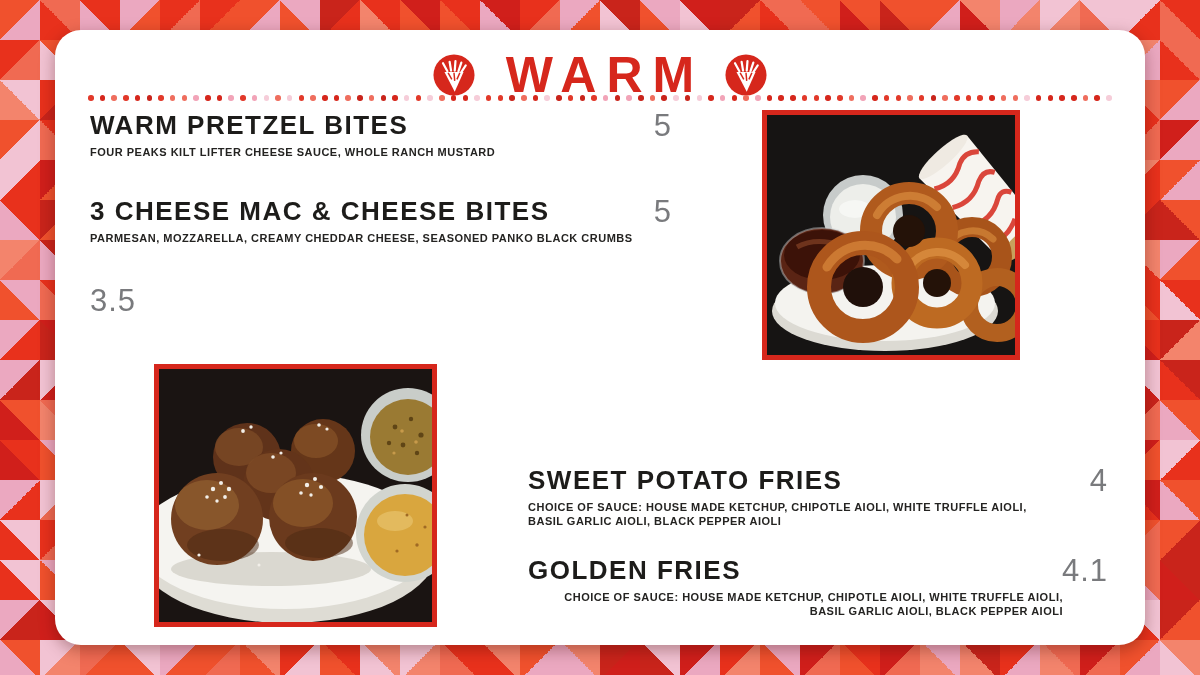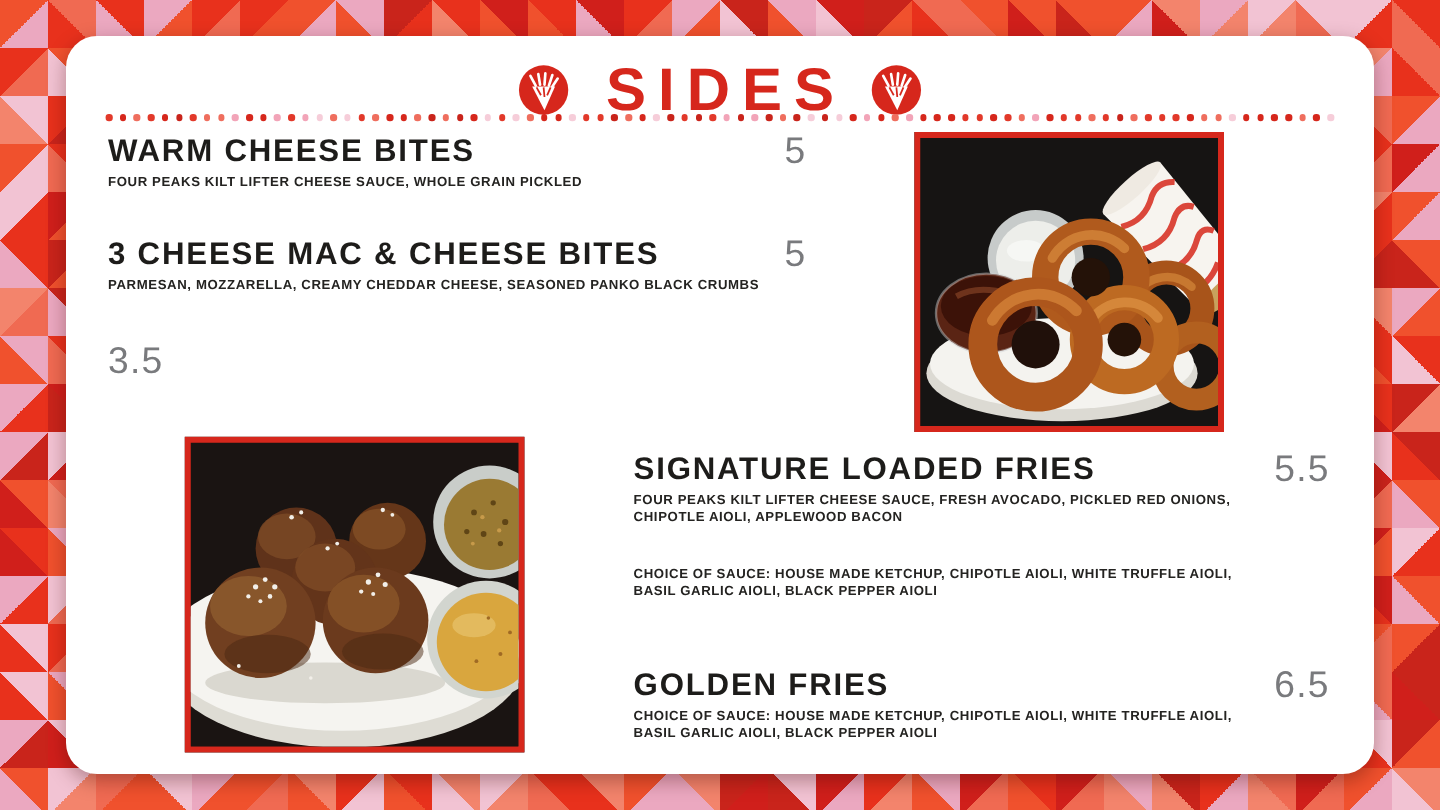--- a/index.html
+++ b/index.html
@@ -51,21 +51,21 @@
   }
   .item.col-left{left:35px;width:582px;}
   .item.col-left .desc{white-space:nowrap;}
   .item.col-right{left:473px;width:580px;}
   .item.col-right .desc{max-width:535px;}
   #item-1{top:82px;}
   #item-2{top:168px;}
   #item-3{top:257px;}
   #item-4{top:347px;}
   #item-5{top:437px;}
-  #item-6{top:527px;}
+  #item-6{top:527px;text-align:right;}
   
   .photo{
     position:absolute;border:5px solid #d6271c;background:#141414;
     line-height:0;
   }
   .photo svg{display:block;}
   #photo-onion-rings{left:707px;top:80px;}
   #photo-pretzel-bites{left:99px;top:334px;}
 </style>
 </head>
@@ -596,21 +596,21 @@
         <line x1="6" y1="-5" x2="10" y2="-17"></line>
         <line x1="10" y1="-4" x2="16" y2="-13"></line>
       </g>
       <polygon points="-13,-4 13,-4 1,23" fill="#ffffff"></polygon>
       <g stroke="#d6271c" stroke-width="2">
         <line x1="-8" y1="-3" x2="-3" y2="6"></line>
         <line x1="0" y1="-3" x2="1" y2="8"></line>
         <line x1="8" y1="-3" x2="4" y2="6"></line>
       </g>
     </svg>
-    <h1 class="title">SIDES</h1>
+    <h1 class="title">WARM</h1>
     <svg class="badge" viewBox="-30 -30 60 60">
       <circle cx="0" cy="0" r="28" fill="#d6271c"></circle>
       <g stroke="#ffffff" stroke-width="3" stroke-linecap="round">
         <line x1="-9" y1="-5" x2="-15" y2="-16"></line>
         <line x1="-4" y1="-6" x2="-6" y2="-18"></line>
         <line x1="1" y1="-6" x2="2" y2="-19"></line>
         <line x1="6" y1="-5" x2="10" y2="-17"></line>
         <line x1="10" y1="-4" x2="16" y2="-13"></line>
       </g>
       <polygon points="-13,-4 13,-4 1,23" fill="#ffffff"></polygon>
@@ -708,56 +708,53 @@
       <span class="dot" style="background: rgb(214, 39, 28);"></span>
       <span class="dot" style="background: rgb(214, 39, 28);"></span>
       <span class="dot" style="background: rgb(214, 39, 28);"></span>
       <span class="dot" style="background: rgb(239, 110, 94);"></span>
       <span class="dot" style="background: rgb(214, 39, 28);"></span>
       <span class="dot" style="background: rgb(246, 205, 217);"></span>
     </div>
 
   <div class="item col-left" id="item-1">
     <div class="row">
-      <div class="name">WARM CHEESE BITES</div>
+      <div class="name">WARM PRETZEL BITES</div>
       <div class="price">5</div>
     </div>
-    <div class="desc">FOUR PEAKS KILT LIFTER CHEESE SAUCE, WHOLE GRAIN PICKLED</div>
+    <div class="desc">FOUR PEAKS KILT LIFTER CHEESE SAUCE, WHOLE RANCH MUSTARD</div>
   </div>
 
   <div class="item col-left" id="item-2">
     <div class="row">
       <div class="name">3 CHEESE MAC &amp; CHEESE BITES</div>
       <div class="price">5</div>
     </div>
     <div class="desc">PARMESAN, MOZZARELLA, CREAMY CHEDDAR CHEESE, SEASONED PANKO BLACK CRUMBS</div>
   </div>
 
   <div class="item col-left" id="item-3">
     <div class="row">
       <div class="price">3.5</div>
     </div>
   </div>
 
-  <div class="item col-right" id="item-4">
+
+  <div class="item col-right" id="item-5">
     <div class="row">
-      <div class="name">SIGNATURE LOADED FRIES</div>
-      <div class="price">5.5</div>
+      <div class="name">SWEET POTATO FRIES</div>
+      <div class="price">4</div>
     </div>
-    <div class="desc">FOUR PEAKS KILT LIFTER CHEESE SAUCE, FRESH AVOCADO, PICKLED RED ONIONS, CHIPOTLE AIOLI, APPLEWOOD BACON</div>
-  </div>
-
-  <div class="item col-right" id="item-5">
     <div class="desc">CHOICE OF SAUCE: HOUSE MADE KETCHUP, CHIPOTLE AIOLI, WHITE TRUFFLE AIOLI, BASIL GARLIC AIOLI, BLACK PEPPER AIOLI</div>
   </div>
 
   <div class="item col-right" id="item-6">
     <div class="row">
       <div class="name">GOLDEN FRIES</div>
-      <div class="price">6.5</div>
+      <div class="price">4.1</div>
     </div>
     <div class="desc">CHOICE OF SAUCE: HOUSE MADE KETCHUP, CHIPOTLE AIOLI, WHITE TRUFFLE AIOLI, BASIL GARLIC AIOLI, BLACK PEPPER AIOLI</div>
   </div>
 
   <div class="photo" id="photo-onion-rings">
     <svg width="248" height="240" viewBox="0 0 248 240">
       <rect x="0" y="0" width="248" height="240" fill="#161413"></rect>
       <ellipse cx="118" cy="196" rx="113" ry="40" fill="#dcdad3"></ellipse>
       <ellipse cx="118" cy="188" rx="110" ry="38" fill="#f4f3ef"></ellipse>
 

